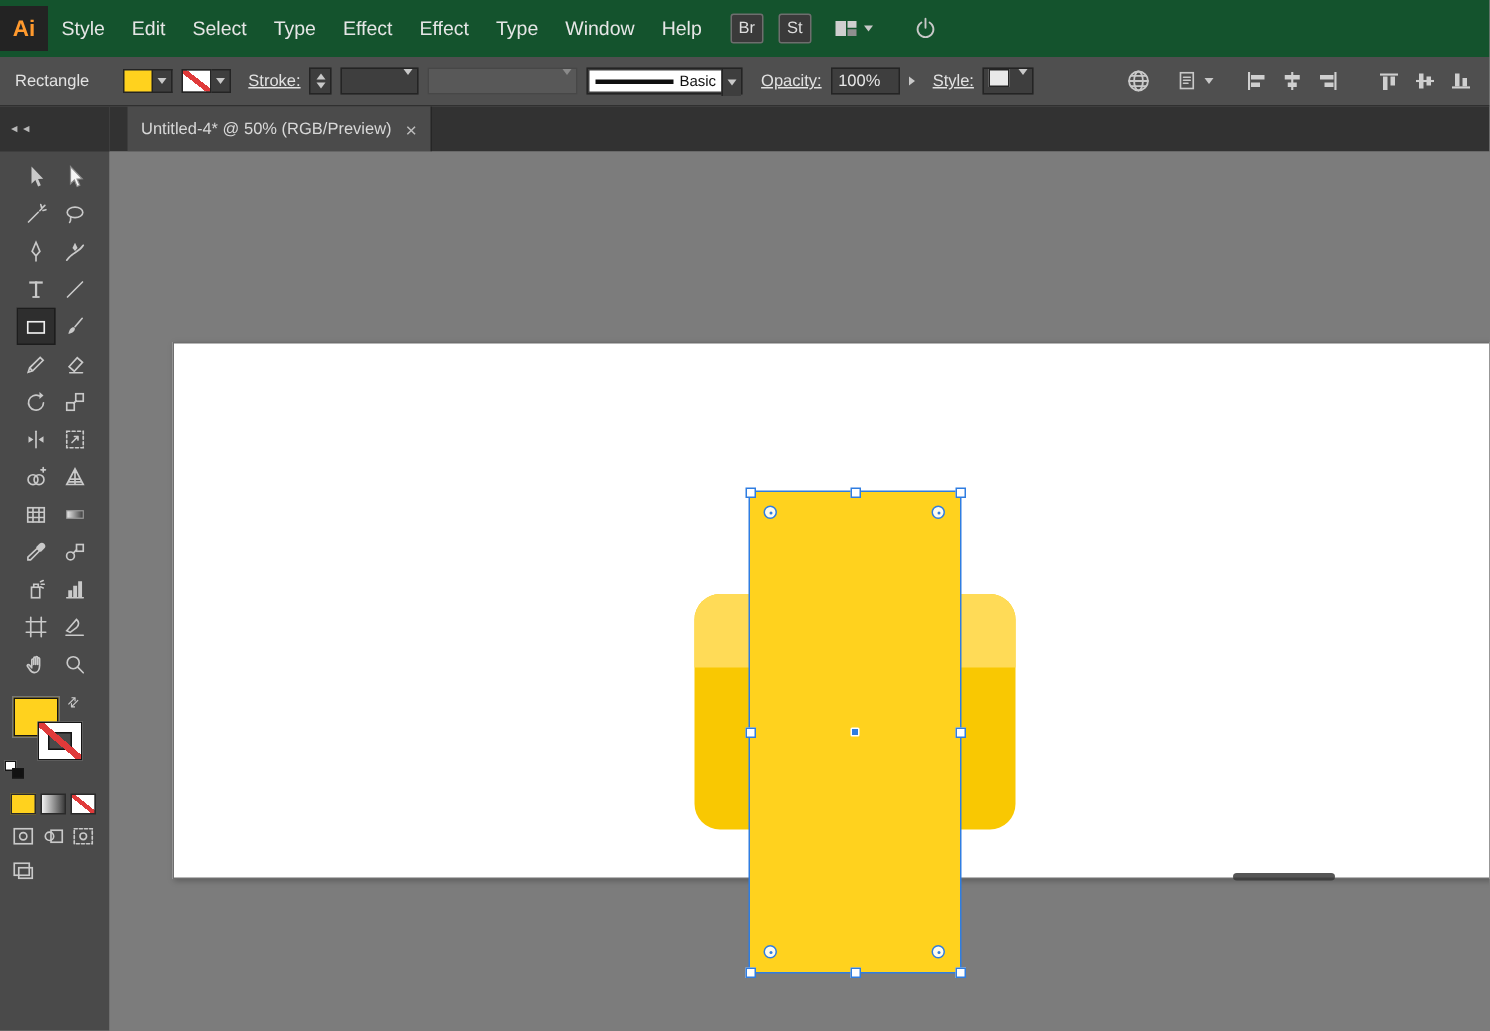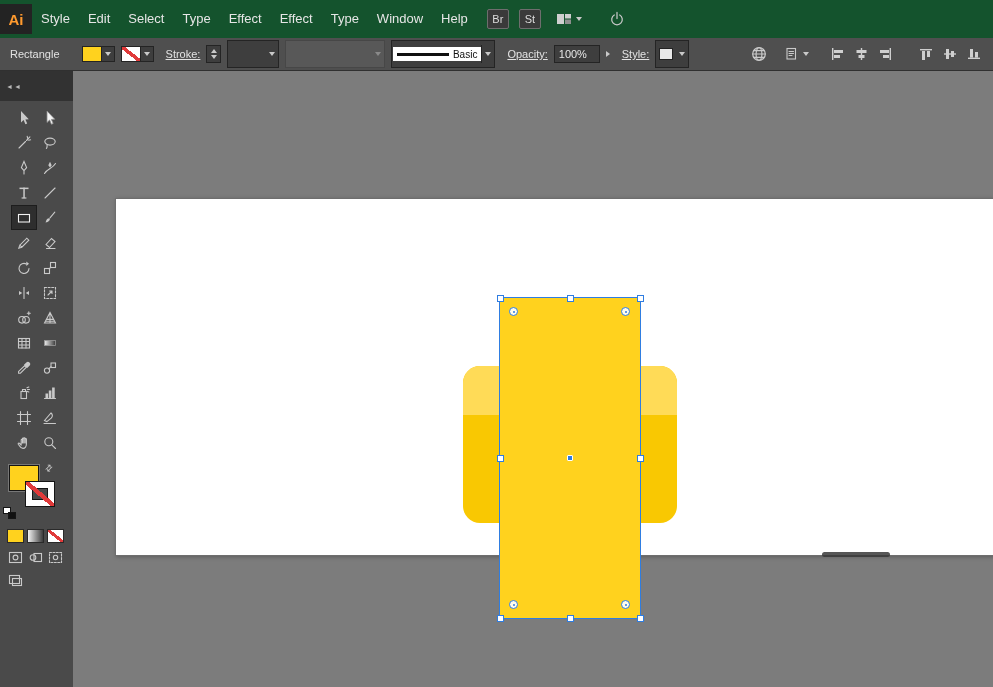--- a/index.html
+++ b/index.html
@@ -21,21 +21,21 @@
 
 .controlbar{height:33px;background:#4f4f4f;border-bottom:1px solid #303030;display:flex;align-items:center;padding:0 10px;gap:6px;color:#e2e2e2;font-size:11px}
 .cb-toolname{margin-right:16px}
 .cb-label{margin-left:6px}
 .cb-label.u{text-decoration:underline}
 .combo{display:flex;align-items:center}
 .swatch{width:20px;height:16px;border:1px solid #242424;display:inline-block;background:#fff}
 .none-swatch{background:linear-gradient(to top right,#fff 42%,#e03a3a 42%,#e03a3a 58%,#fff 58%)}
 .chevbox{width:13px;height:16px;background:#3e3e3e;border:1px solid #242424;border-left:none;display:flex;align-items:center;justify-content:center}
 .stepper{width:15px;height:18px;background:#3e3e3e;border:1px solid #242424;display:flex;flex-direction:column;align-items:center;justify-content:center;gap:2px}
-.select{height:28px;background:#3e3e3e;border:1px solid #242424;display:flex;align-items:center;justify-content:flex-end;padding:0 3px}
+.select{height:18px;background:#3e3e3e;border:1px solid #242424;display:flex;justify-content:flex-end;padding:0 3px}
 .w52{width:52px}.w100{width:100px}.w30{width:34px;justify-content:space-between}
 .select.disabled{background:#585858;border-color:#474747}
 .select.disabled .caret{border-top-color:#8a8a8a}
 .select.brush{width:104px;justify-content:space-between;padding:0}
 .brush-prev{flex:1;height:14px;background:#fff;margin:1px 0 1px 1px;display:flex;align-items:center;gap:4px;padding:0 4px}
 .brush-line{flex:1;height:3px;background:#101010}
 .brush-name{color:#101010;font-size:10px}
 .chevbox2{width:13px;height:18px;background:#3e3e3e;display:flex;align-items:center;justify-content:center;border-left:1px solid #242424}
 .field{width:46px;height:18px;background:#3e3e3e;border:1px solid #242424;color:#e6e6e6;font-size:11px;font-family:"Liberation Sans",sans-serif;padding:0 4px}
 .mini-swatch{width:14px;height:12px;background:#e9e9e9;border:1px solid #242424;display:inline-block}
@@ -427,20 +427,26 @@
 
       <div class="screen-row">
         <svg class="st" width="17" height="15" viewBox="0 0 17 15">
             <rect x="2.5" y="2.5" width="10" height="8"></rect>
             <rect x="5.5" y="5.5" width="9" height="7" fill="#4a4a4a"></rect>
           </svg>
       </div>
     </div>
 
     <div class="main">
+      <div class="tabstrip">
+        <div class="tab">
+          <span>Untitled-4* @ 50% (RGB/Preview)</span>
+          <span class="tab-close">×</span>
+        </div>
+      </div>
 
       <div class="canvas">
         <div class="artboard"></div>
         <div class="stray"></div>
 
         <div class="shape back" style="background: rgb(249, 200, 2);"></div>
         <div class="shape light" style="background: rgb(255, 219, 87);"></div>
         <div class="shape front" style="background: rgb(255, 210, 30);"></div>
 
         <div class="h" style="left:424px;top:224px"></div>

